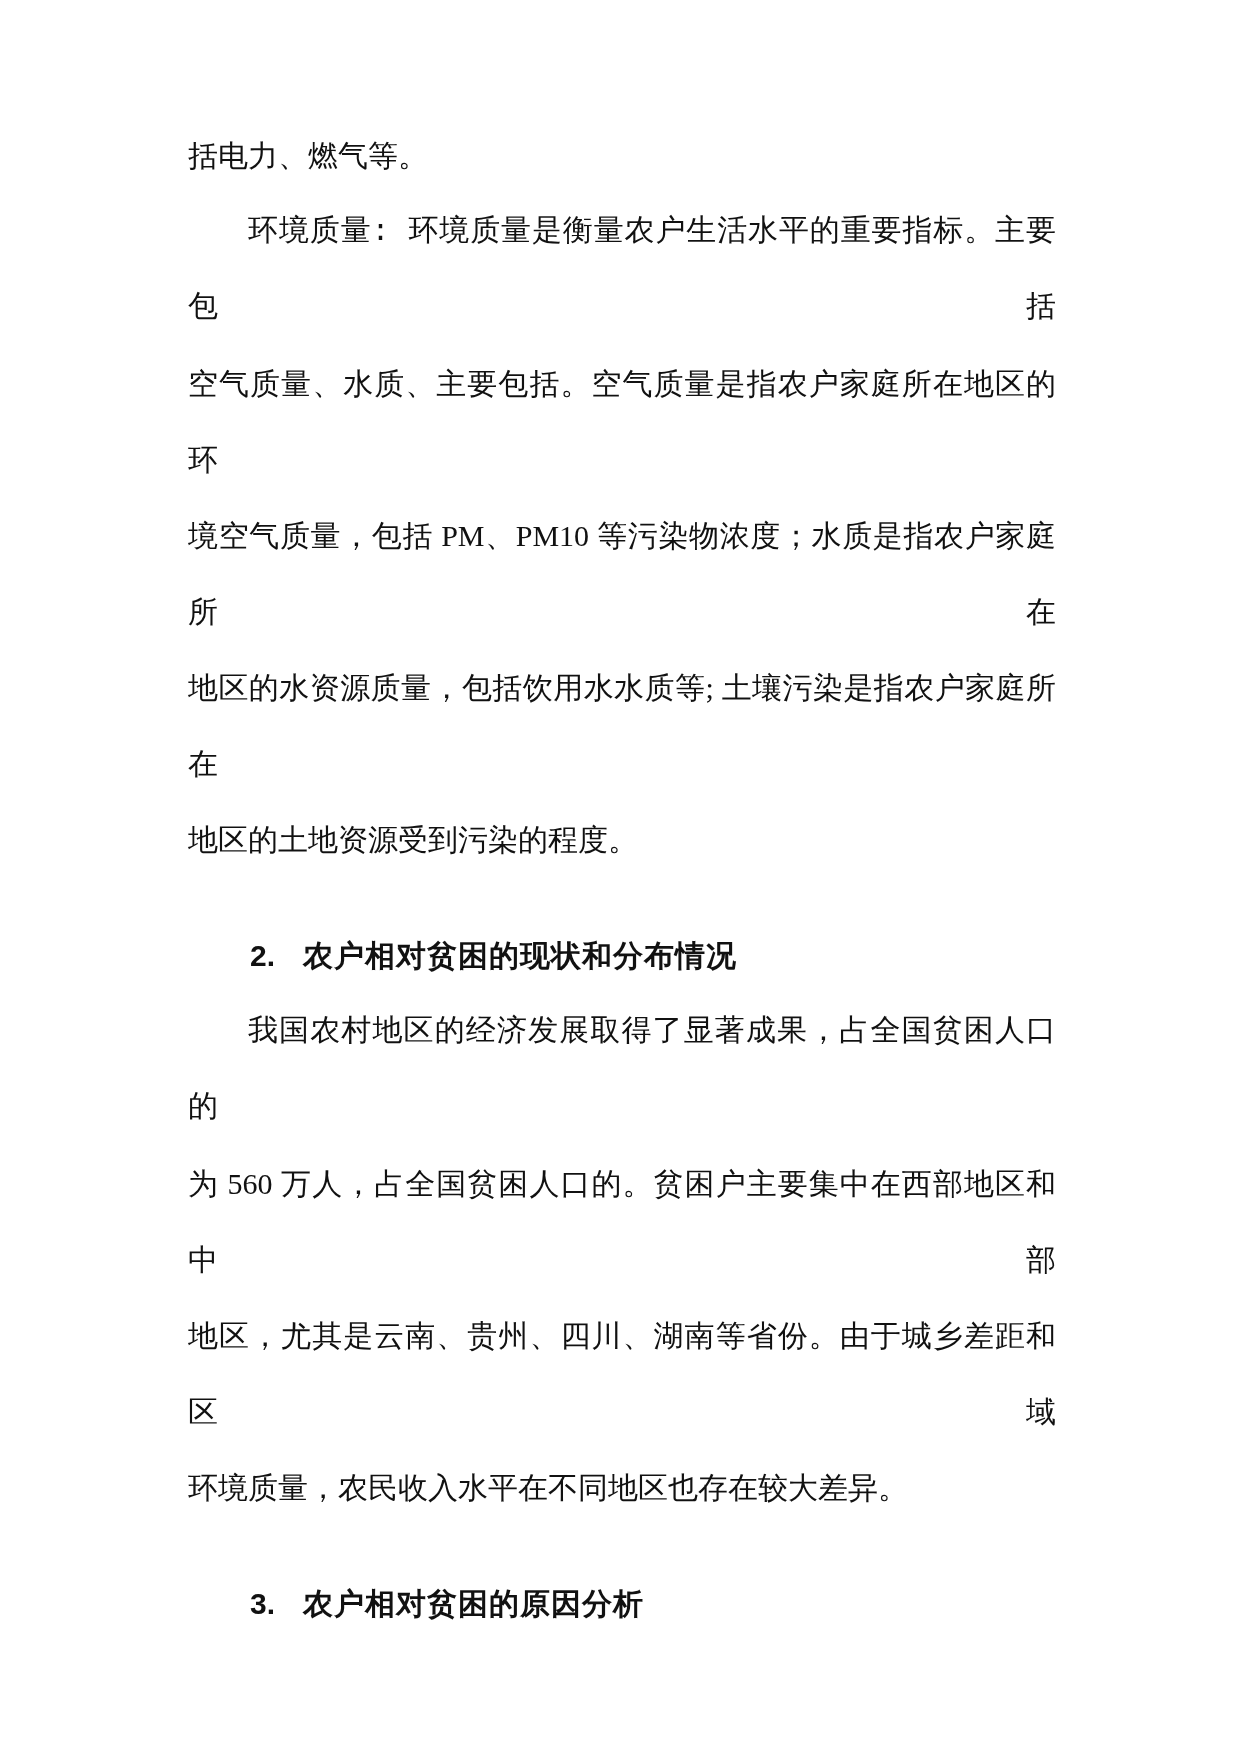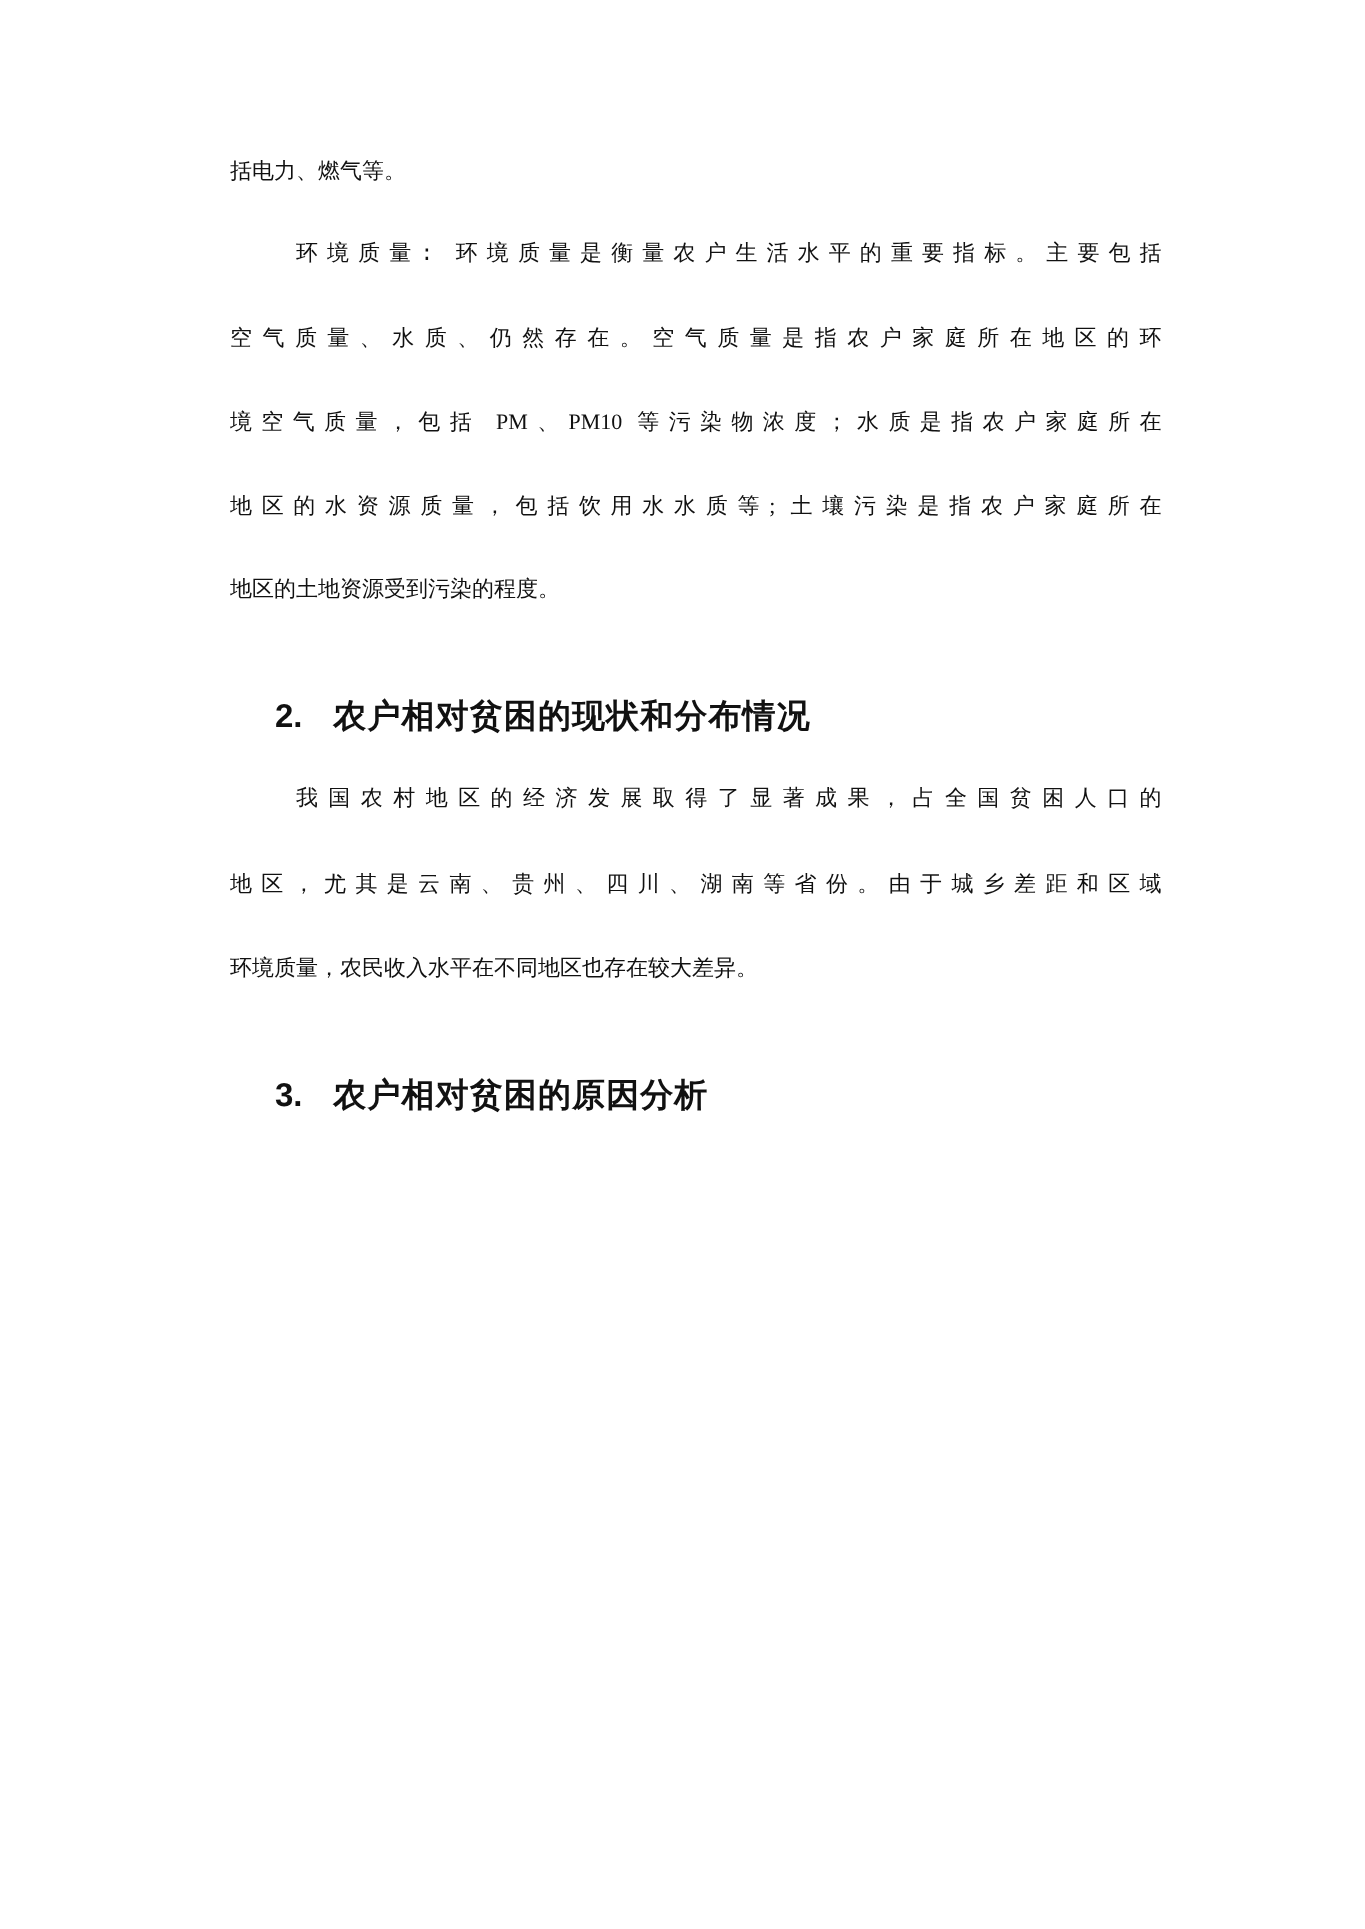--- a/index.html
+++ b/index.html
@@ -17,25 +17,24 @@
     font-family: "Liberation Serif", "DejaVu Serif", serif;
     color: #111111;
   }
   .content {
     position: absolute;
     left: 188px;
     top: 118px;
     width: 868px;
   }
   .line {
-    font-size: 20px;
+    font-size: 30px;
     line-height: 76px;
     white-space: nowrap;
     text-align: left;
-    margin-left: 21px;
   }
   .line.justify {
     white-space: normal;
     text-align: justify;
     text-align-last: justify;
     text-justify: inter-character;
   }
   .line.indent {
     text-indent: 60px;
     font-family: Liberation Mono, monospace;
@@ -58,23 +57,24 @@
     letter-spacing: 1px;
   }
 </style>
 </head>
 <body>
 
 <div class="page">
   <div class="content" id="doc-content">
       <div class="line">括电力、燃气等。</div>
       <div class="line justify indent">环境质量: 环境质量是衡量农户生活水平的重要指标。主要包括</div>
-      <div class="line justify">空气质量、水质、仍然存在。空气质量是指农户家庭所在地区的环</div>
+      <div class="line justify">空气质量、水质、主要包括。空气质量是指农户家庭所在地区的环</div>
       <div class="line justify">境空气质量，包括 PM、PM10 等污染物浓度；水质是指农户家庭所在</div>
       <div class="line justify">地区的水资源质量，包括饮用水水质等; 土壤污染是指农户家庭所在</div>
       <div class="line">地区的土地资源受到污染的程度。</div>
       <div class="heading"><span class="h-num">2.</span><span class="h-text">农户相对贫困的现状和分布情况</span></div>
       <div class="line justify indent">我国农村地区的经济发展取得了显著成果，占全国贫困人口的</div>
+      <div class="line justify">为 560 万人，占全国贫困人口的。贫困户主要集中在西部地区和中部</div>
       <div class="line justify">地区，尤其是云南、贵州、四川、湖南等省份。由于城乡差距和区域</div>
       <div class="line">环境质量，农民收入水平在不同地区也存在较大差异。</div>
       <div class="heading"><span class="h-num">3.</span><span class="h-text">农户相对贫困的原因分析</span></div>
     </div>
 </div>
 
 </body></html>

